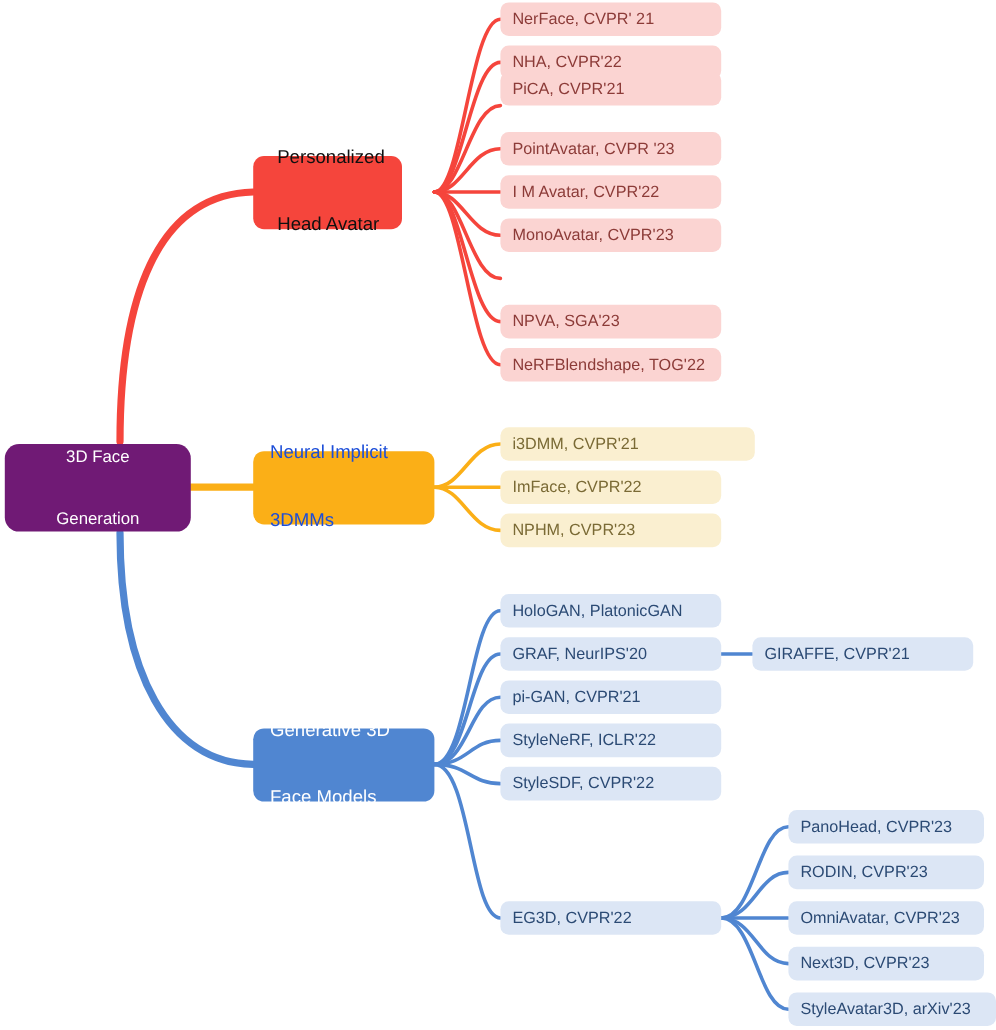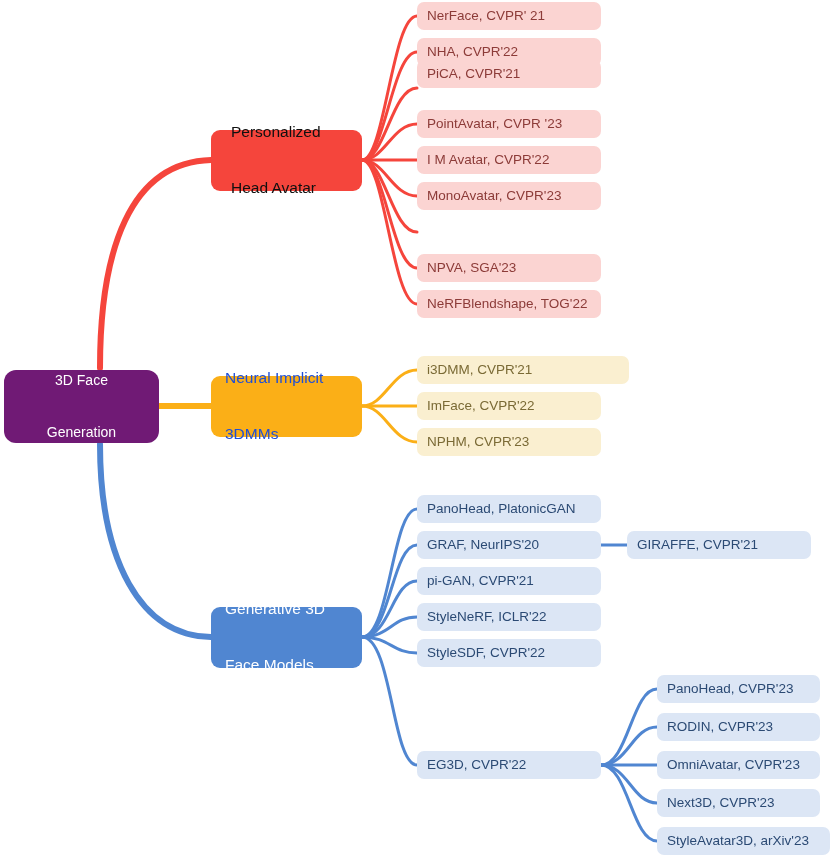--- a/index.html
+++ b/index.html
@@ -105,21 +105,21 @@
     </g>
   </svg>
 
   <div class="node root" style="left:4px; top:370px; width:155px; height:73px;">
     <div>
       <div>3D Face</div>
       <div>Generation</div>
     </div>
   </div>
 
-  <div class="node branch red" style="left:211px; top:130px; width:151px; height:61px;padding-left:20px;">
+  <div class="node branch red" style="left:211px; top:130px; width:124px; height:61px;padding-left:20px;">
     <div>
       <div>Personalized</div>
       <div>Head Avatar</div>
     </div>
   </div>
 
   <div class="node leaf red" style="left:417px; top:2px; width:184px; height:28px;">
     <span>NerFace, CVPR' 21</span>
   </div>
   <div class="node leaf red" style="left:417px; top:38px; width:184px; height:28px;">
@@ -162,21 +162,21 @@
   </div>
 
   <div class="node branch blue" style="left:211px; top:607px; width:151px; height:61px;">
     <div>
       <div>Generative 3D</div>
       <div>Face Models</div>
     </div>
   </div>
 
   <div class="node leaf blue" style="left:417px; top:495px; width:184px; height:28px;">
-    <span>PanoHead, PlatonicGAN</span>
+    <span>HoloGAN, PlatonicGAN</span>
   </div>
   <div class="node leaf blue" style="left:417px; top:531px; width:184px; height:28px;">
     <span>GRAF, NeurIPS'20</span>
   </div>
   <div class="node leaf blue" style="left:627px; top:531px; width:184px; height:28px;">
     <span>GIRAFFE, CVPR'21</span>
   </div>
   <div class="node leaf blue" style="left:417px; top:567px; width:184px; height:28px;">
     <span>pi-GAN, CVPR'21</span>
   </div>

